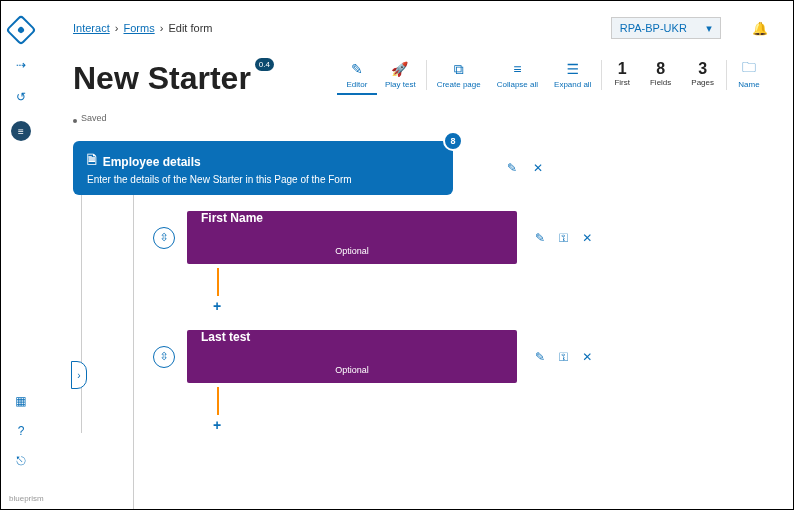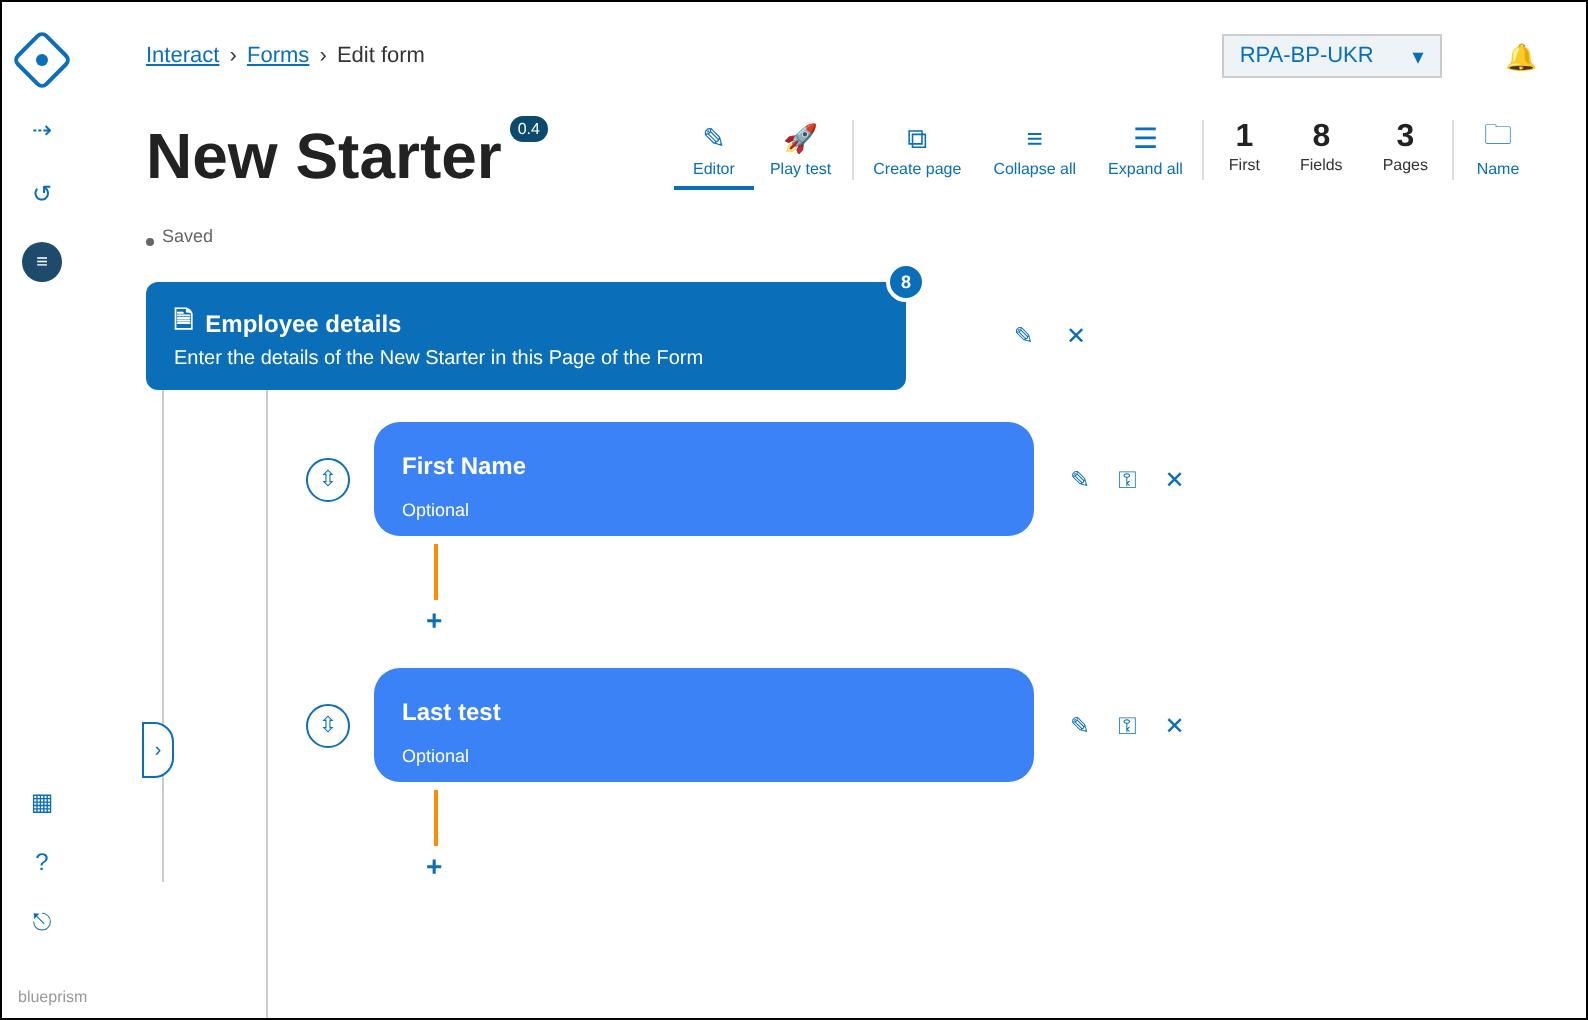--- a/index.html
+++ b/index.html
@@ -36,23 +36,23 @@
 .saved-row .dot{width:4px;height:4px;background:#666;border-radius:50%}
 .canvas{position:relative;padding-left:30px}
 .page-card{background:#0a6fb8;color:#fff;border-radius:6px;padding:10px 14px;width:380px;position:relative;margin-left:-30px}
 .page-card .pc-title{font-size:12px;font-weight:bold;display:flex;align-items:center;gap:6px}
 .page-card .pc-desc{font-size:10px;margin-top:2px}
 .page-card .count-badge{position:absolute;top:-10px;right:-10px;width:20px;height:20px;background:#0a6fb8;border:2px solid #fff;border-radius:50%;display:flex;align-items:center;justify-content:center;font-size:9px;font-weight:bold}
 .page-actions{position:absolute;right:-90px;top:50%;transform:translateY(-50%);display:flex;gap:16px;color:#0a6fb8;font-size:12px}
 .page-actions span{cursor:pointer}
 .field-wrap{display:flex;align-items:center;margin-top:16px;margin-left:50px;position:relative}
 .handle{width:22px;height:22px;border:1px solid #0a6fb8;border-radius:50%;display:flex;align-items:center;justify-content:center;color:#0a6fb8;font-size:11px;margin-right:12px;background:#fff;cursor:grab}
-.field-card{background:#3b82f6;color:#fff;border-radius:13px;padding:15px 14px 8px;width:330px;position:relative}
+.field-card{background:#701a75;color:#fff;border-radius:2px;padding:0 14px 8px;width:330px;position:relative}
 .field-card .fc-title{font-size:12px;font-weight:bold}
-.field-card .fc-opt{font-size:9px;text-align:left;margin-top:10px}
+.field-card .fc-opt{font-size:9px;text-align:center;margin-top:21px}
 .field-actions{display:flex;gap:14px;color:#0a6fb8;font-size:12px;margin-left:18px}
 .field-actions span{cursor:pointer}
 .connector{width:2px;background:#ff8c00;height:28px;margin-left:114px;margin-top:4px}
 .add-btn{color:#0a6fb8;font-size:14px;font-weight:bold;margin-left:110px;margin-top:2px;cursor:pointer}
 .vline{position:absolute;left:8px;top:0;width:1px;background:#ccc;height:100%}
 .vline2{position:absolute;left:60px;top:50px;width:1px;background:#ccc;height:380px}
 .expand-handle{position:absolute;left:-2px;top:220px;width:16px;height:28px;border:1px solid #0a6fb8;border-radius:0 10px 10px 0;background:#fff;display:flex;align-items:center;justify-content:center;color:#0a6fb8;font-size:10px;cursor:pointer}
 </style>
 </head>
 <body>

